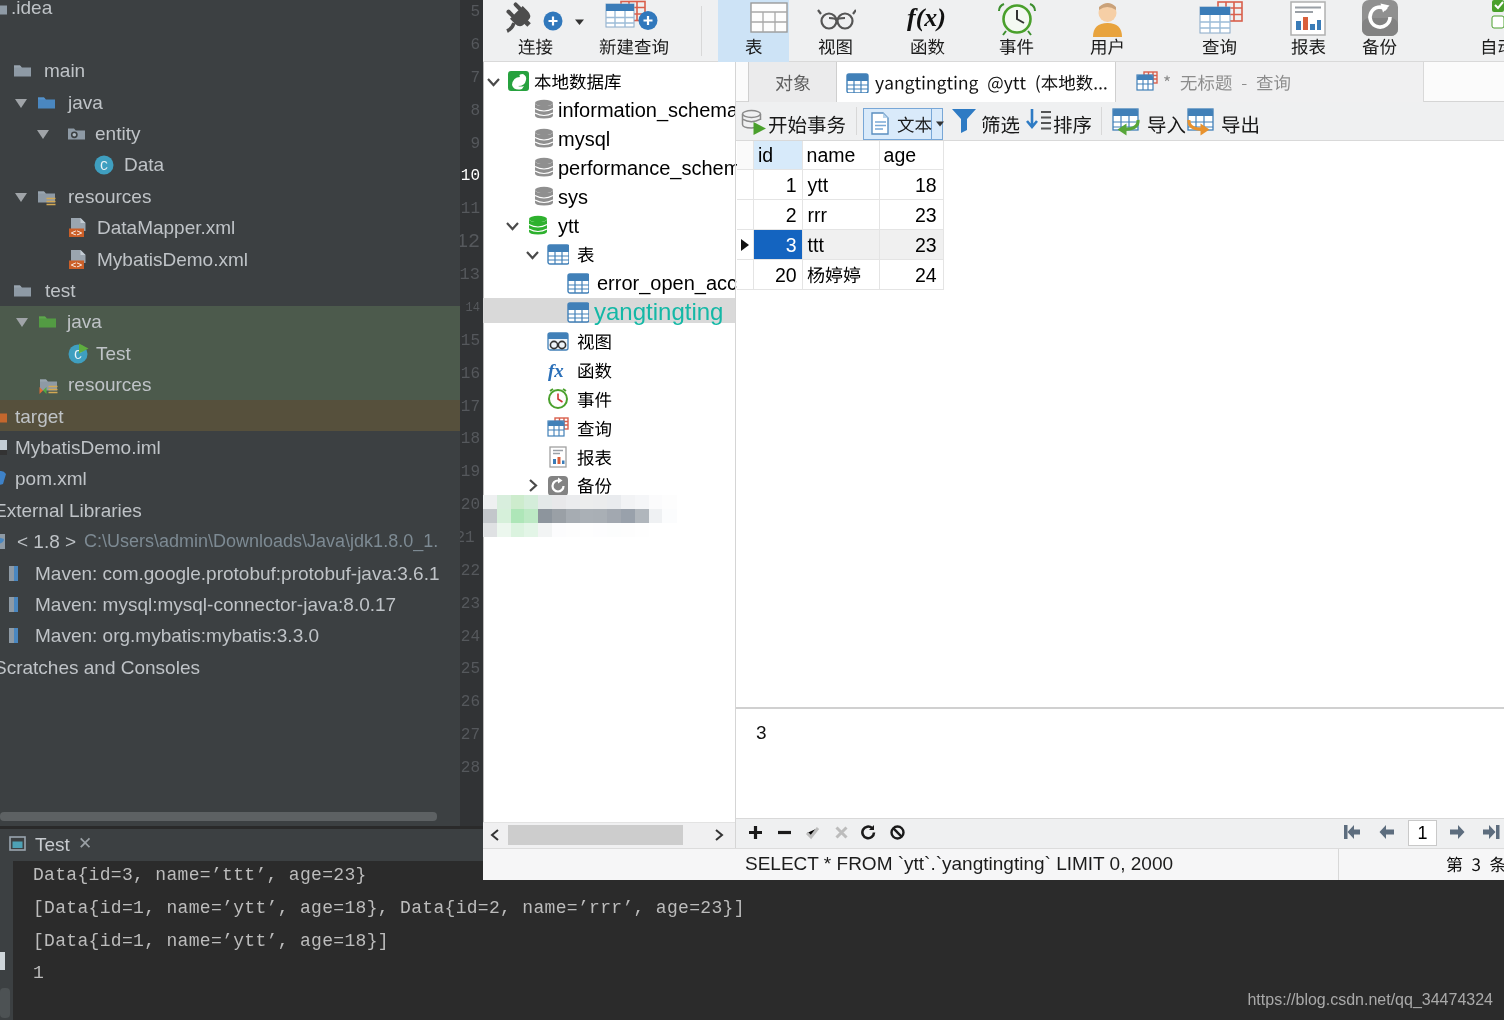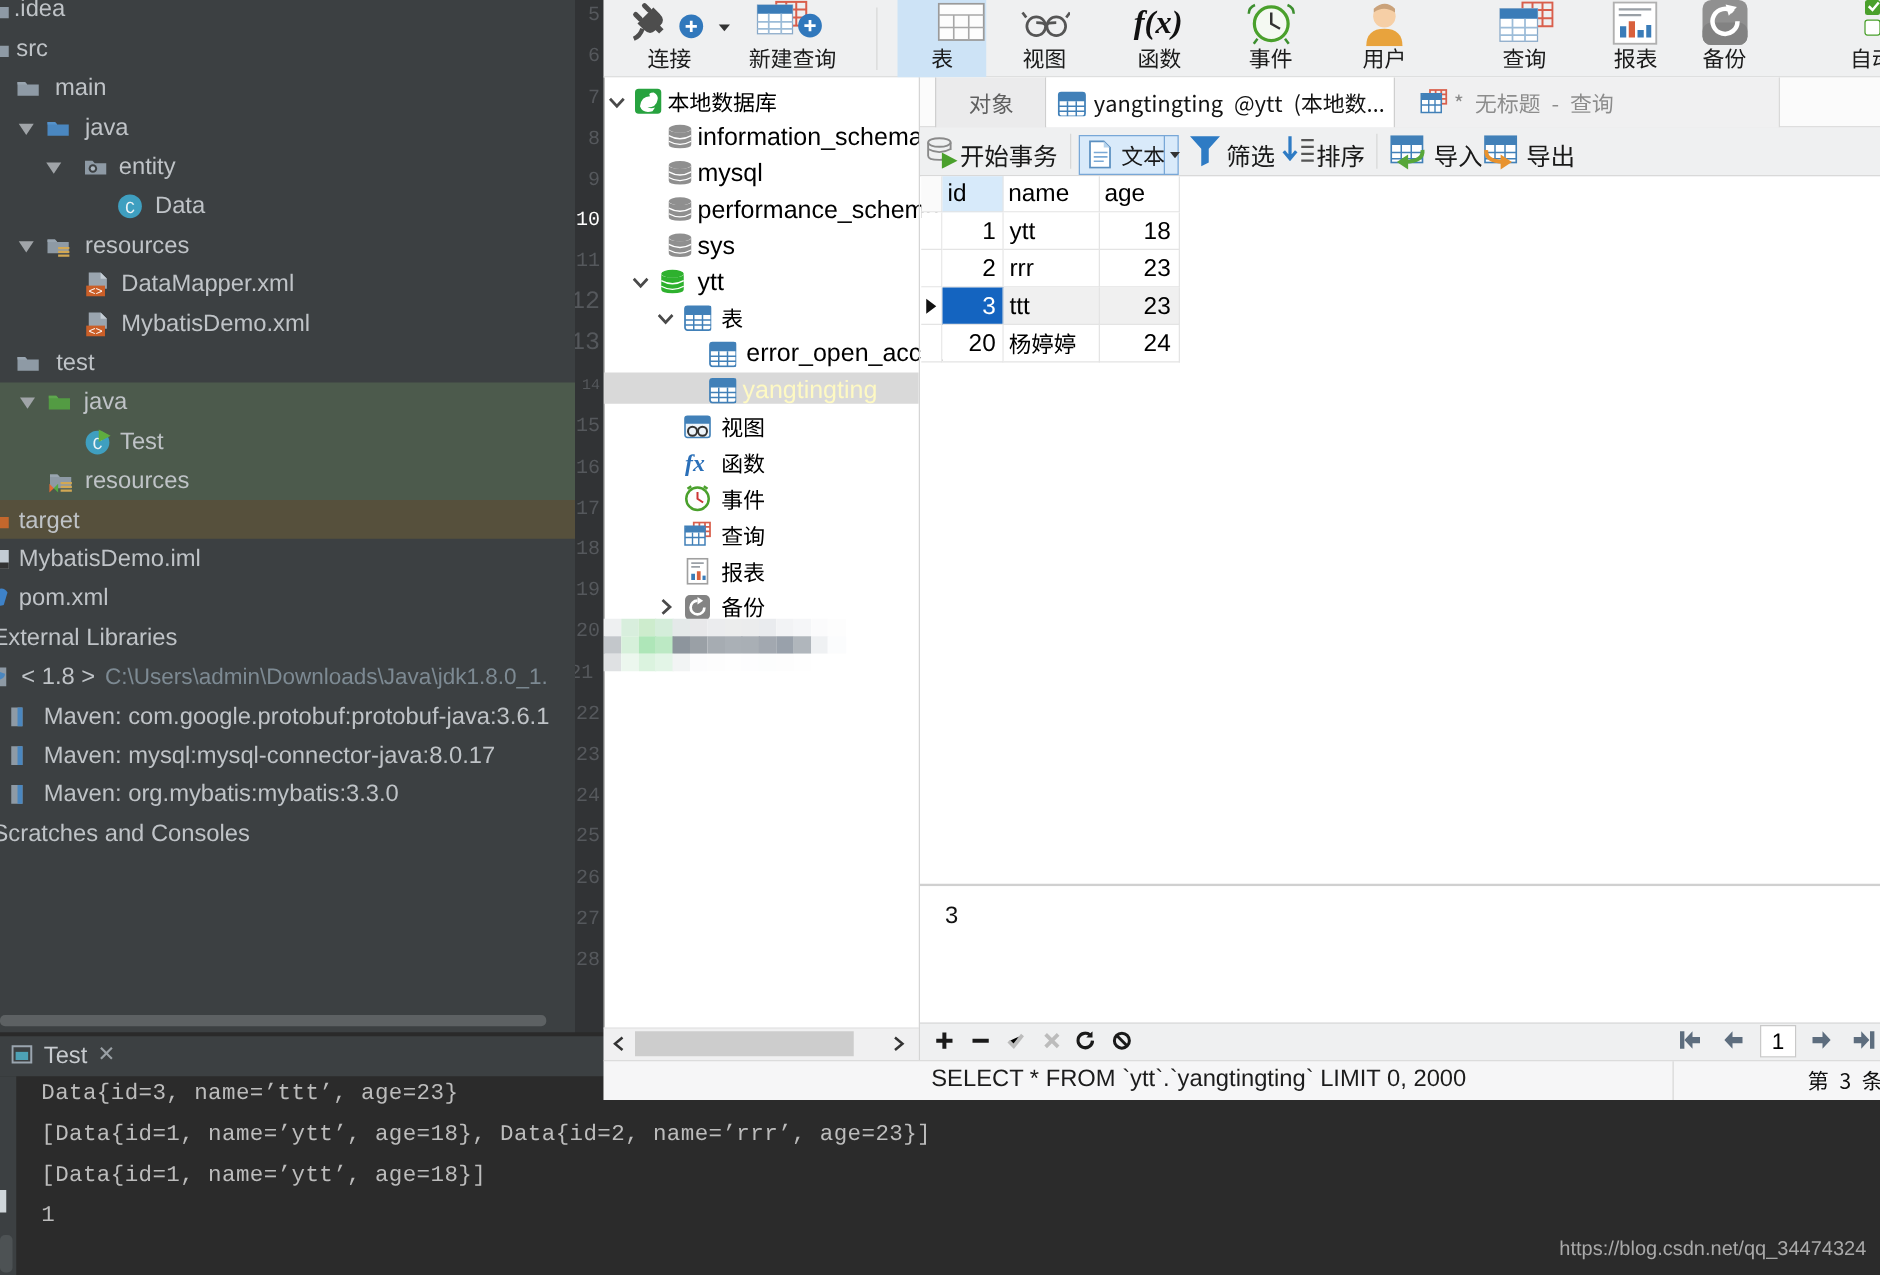--- a/index.html
+++ b/index.html
@@ -12,27 +12,20 @@
 <div style="position:absolute;left:0px;top:812px;width:437px;height:9px;background:#5d6163;border-radius:4px"></div>
 </div>
 <div class="ab" style="left:0;top:0;width:460px;height:826px;overflow:hidden">
 <div class="r" style="left:0;top:-7.7px;width:460px">
       <svg class="ab" style="left:-12px;top:5.2px" width="21" height="21" viewBox="0 0 21 21">
         <path d="M2 5.5 h6 l1.8 2 H19 v9 H2z" fill="#8e9aa5"></path>
         <path d="M2 5.5 h6 l1.8 2 H2z" fill="#99a5b0"></path>
       </svg>
       <span class="ab" style="left:11px">.idea</span>
     </div>
-<div class="r" style="left:0;top:23.7px;width:460px">
-      <svg class="ab" style="left:-12px;top:5.2px" width="21" height="21" viewBox="0 0 21 21">
-        <path d="M2 5.5 h6 l1.8 2 H19 v9 H2z" fill="#8e9aa5"></path>
-        <path d="M2 5.5 h6 l1.8 2 H2z" fill="#99a5b0"></path>
-      </svg>
-      <span class="ab" style="left:13px">src</span>
-    </div>
 <div class="r" style="left:0;top:55.1px;width:460px">
       <svg class="ab" style="left:12px;top:5.2px" width="21" height="21" viewBox="0 0 21 21">
         <path d="M2 5.5 h6 l1.8 2 H19 v9 H2z" fill="#8e9aa5"></path>
         <path d="M2 5.5 h6 l1.8 2 H2z" fill="#99a5b0"></path>
       </svg>
       <span class="ab" style="left:44px">main</span>
     </div>
 <div class="r" style="left:0;top:86.5px;width:460px">
       <svg class="ab" style="left:11px;top:5.2px" width="21" height="21" viewBox="0 0 21 21">
         <path d="M4 7 l12 0 l-6 9z" fill="#a0a4a8"></path>
@@ -187,21 +180,21 @@
 </div>
 <div class="ab" style="left:460px;top:0;width:23px;height:826px;background:#313335;overflow:hidden">
 <div class="ab" style="right:3px;top:1.0px;width:30px;text-align:right;font-family:'Liberation Mono';font-size:16px;color:#55585c;line-height:22px">5</div>
 <div class="ab" style="right:3px;top:33.9px;width:30px;text-align:right;font-family:'Liberation Mono';font-size:16px;color:#55585c;line-height:22px">6</div>
 <div class="ab" style="right:3px;top:66.8px;width:30px;text-align:right;font-family:'Liberation Mono';font-size:16px;color:#55585c;line-height:22px">7</div>
 <div class="ab" style="right:3px;top:99.7px;width:30px;text-align:right;font-family:'Liberation Mono';font-size:16px;color:#55585c;line-height:22px">8</div>
 <div class="ab" style="right:3px;top:132.5px;width:30px;text-align:right;font-family:'Liberation Mono';font-size:16px;color:#55585c;line-height:22px">9</div>
 <div class="ab" style="right:3px;top:165.4px;width:30px;text-align:right;font-family:'Liberation Mono';font-size:16px;color:#ffffff;line-height:22px">10</div>
 <div class="ab" style="right:3px;top:198.3px;width:30px;text-align:right;font-family:'Liberation Mono';font-size:16px;color:#55585c;line-height:22px">11</div>
 <div class="ab" style="right:3px;top:231.1px;width:30px;text-align:right;font-family:'Liberation Mono';font-size:20px;color:#55585c;line-height:22px">12</div>
-<div class="ab" style="right:3px;top:264.0px;width:30px;text-align:right;font-family:'Liberation Mono';font-size:20px;color:#55585c;line-height:22px">13</div>
+<div class="ab" style="right:3px;top:264.0px;width:30px;text-align:right;font-family:'Liberation Mono';font-size:17px;color:#55585c;line-height:22px">13</div>
 <div class="ab" style="right:3px;top:296.9px;width:30px;text-align:right;font-family:'Liberation Mono';font-size:12px;color:#55585c;line-height:22px">14</div>
 <div class="ab" style="right:3px;top:329.7px;width:30px;text-align:right;font-family:'Liberation Mono';font-size:16px;color:#55585c;line-height:22px">15</div>
 <div class="ab" style="right:3px;top:362.6px;width:30px;text-align:right;font-family:'Liberation Mono';font-size:16px;color:#55585c;line-height:22px">16</div>
 <div class="ab" style="right:3px;top:395.5px;width:30px;text-align:right;font-family:'Liberation Mono';font-size:16px;color:#55585c;line-height:22px">17</div>
 <div class="ab" style="right:3px;top:428.4px;width:30px;text-align:right;font-family:'Liberation Mono';font-size:16px;color:#55585c;line-height:22px">18</div>
 <div class="ab" style="right:3px;top:461.2px;width:30px;text-align:right;font-family:'Liberation Mono';font-size:16px;color:#55585c;line-height:22px">19</div>
 <div class="ab" style="right:3px;top:494.1px;width:30px;text-align:right;font-family:'Liberation Mono';font-size:16px;color:#55585c;line-height:22px">20</div>
 <div class="ab" style="right:3px;top:527.0px;width:30px;text-align:center;font-family:'Liberation Mono';font-size:16px;color:#55585c;line-height:22px">21</div>
 <div class="ab" style="right:3px;top:559.8px;width:30px;text-align:right;font-family:'Liberation Mono';font-size:16px;color:#55585c;line-height:22px">22</div>
 <div class="ab" style="right:3px;top:592.7px;width:30px;text-align:right;font-family:'Liberation Mono';font-size:16px;color:#55585c;line-height:22px">23</div>
@@ -440,21 +433,21 @@
     </g>
   </svg>
 <div class="ab" style="left:597px;top:269.3px;height:28px;line-height:28px;font-size:20px;color:#000;white-space:nowrap">error_open_accou</div>
 <svg class="ab" style="left:567px;top:301.2px" width="22" height="22" viewBox="0 0 22 22">
     <rect x="1" y="2" width="21" height="19" rx="2" fill="#fff" stroke="#4180b8" stroke-width="1.4"></rect>
     <path d="M1 4 q0 -2 2 -2 h17 q2 0 2 2 v5 h-21z" fill="#4180b8"></path>
     <g stroke="#4180b8" stroke-width="1.2">
       <path d="M1 13h21M8 9v12M15 9v12M1 17h21"></path>
     </g>
   </svg>
-<div class="ab" style="left:594px;top:298.2px;height:28px;line-height:28px;font-size:20px;color:#fef9c3;white-space:nowrap">yangtingting</div>
+<div class="ab" style="left:594px;top:298.2px;height:28px;line-height:28px;font-size:24px;color:#14b8a6;white-space:nowrap">yangtingting</div>
 <svg class="ab" style="left:547px;top:330.1px" width="22" height="22" viewBox="0 0 22 22">
     <rect x="1" y="3" width="20" height="17" rx="2" fill="#eef4fa" stroke="#4180b8" stroke-width="1.3"></rect>
     <path d="M1 5 q0 -2 2 -2 h16 q2 0 2 2 v4 h-20z" fill="#4180b8"></path>
     <g fill="none" stroke="#333" stroke-width="1.6">
       <circle cx="7" cy="15" r="3.6"></circle>
       <circle cx="15" cy="15" r="3.6"></circle>
       <path d="M10.6 15h1"></path>
     </g>
   </svg>
 <svg style="position:absolute;left:577.0px;top:332.9px;overflow:visible" width="35" height="19" viewBox="0 0 35 19">

